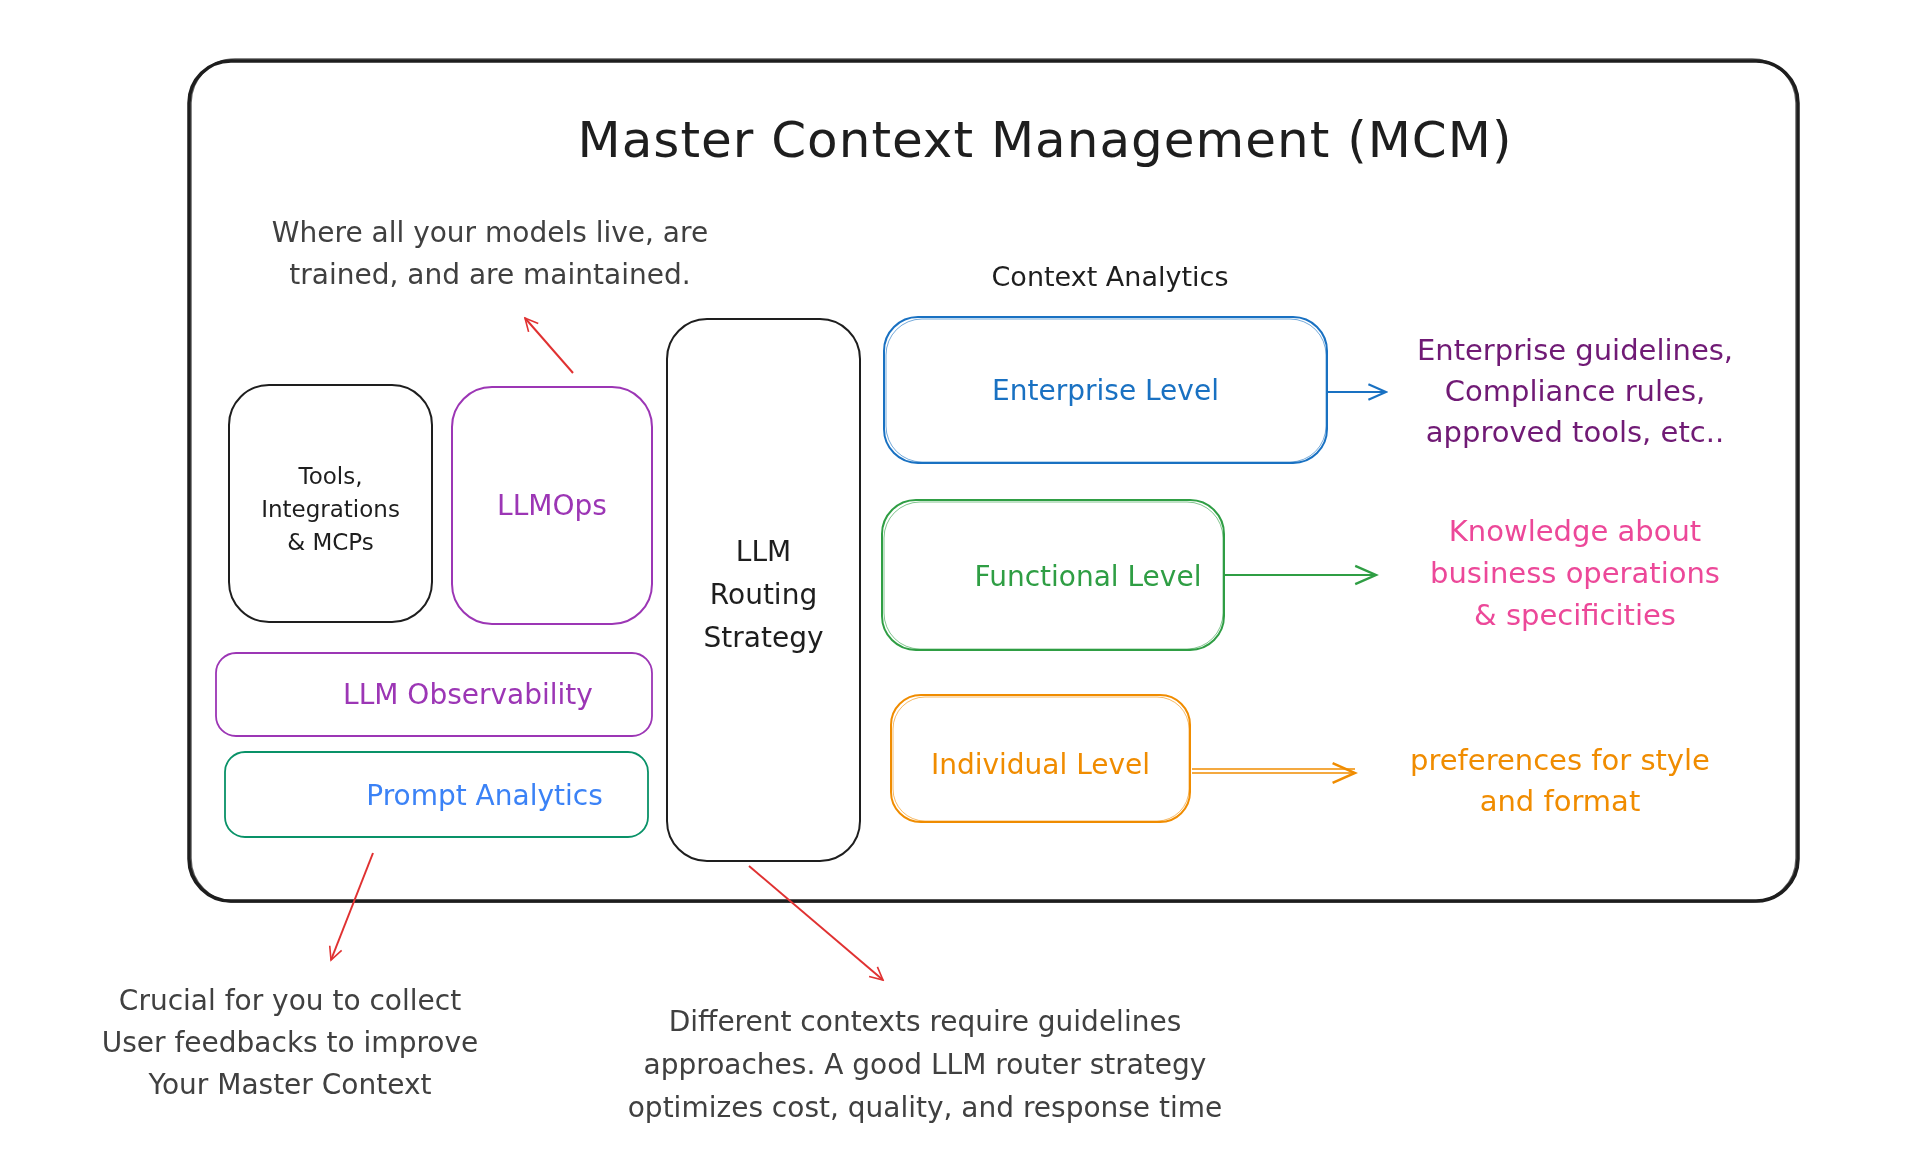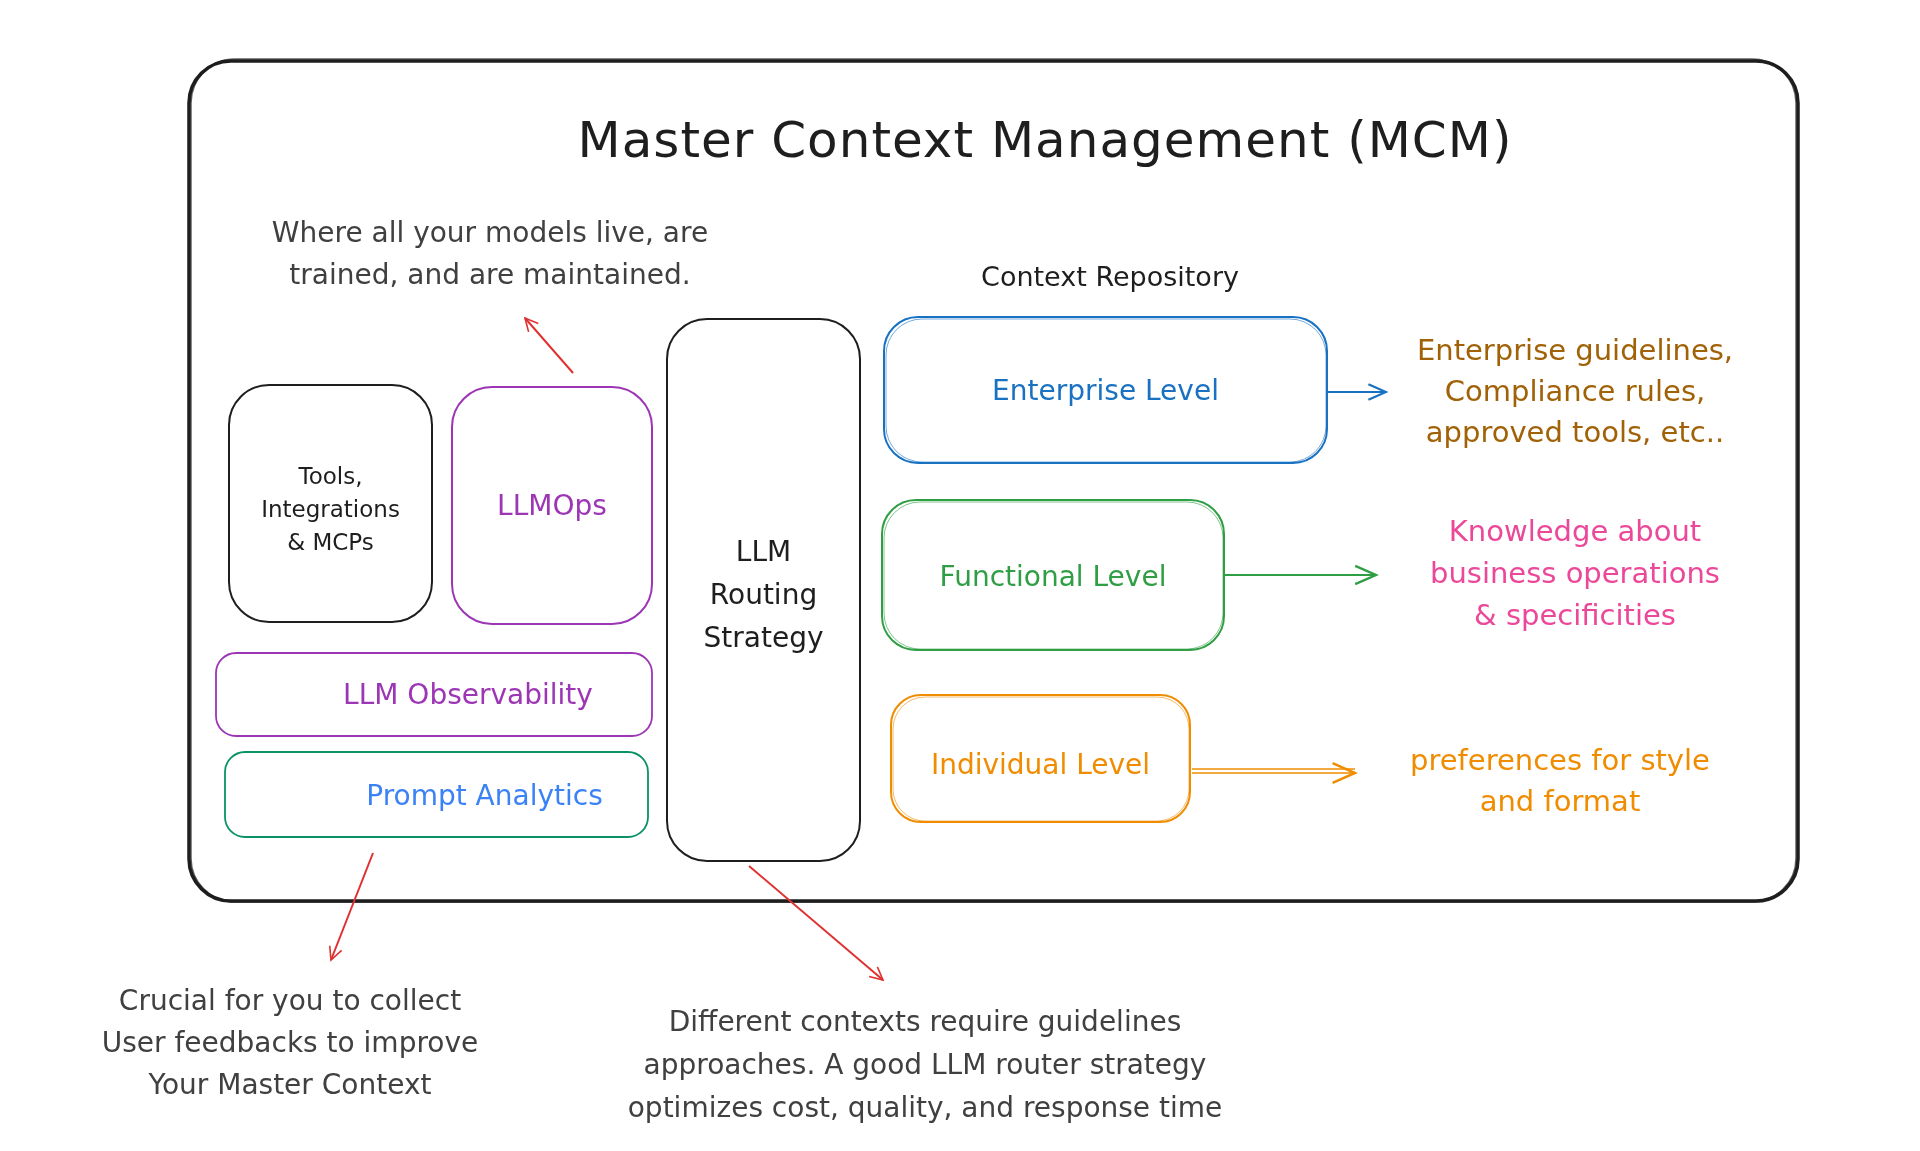--- a/index.html
+++ b/index.html
@@ -89,27 +89,27 @@
 <div class="txt box-label" style="left:216px; top:676px; width:504px; color:#9c36b5;">LLM Observability</div>
 
 <div class="txt box-label" style="left:225px; top:777px; width:423px; color:#3b82f6;margin-left:48px;">Prompt Analytics</div>
 
 <div class="txt box-label" style="left:667px; top:530px; width:193px; color:#1e1e1e; line-height:43px;">
   <span class="line">LLM</span>
   <span class="line">Routing</span>
   <span class="line">Strategy</span>
 </div>
 
-<div class="txt" style="left:900px; top:258px; width:420px; font-size:27px; color:#1e1e1e;">Context Repository</div>
+<div class="txt" style="left:900px; top:258px; width:420px; font-size:27px; color:#1e1e1e;">Context Analytics</div>
 
 <div class="txt box-label" style="left:884px; top:372px; width:443px; color:#1971c2;">Enterprise Level</div>
-<div class="txt box-label" style="left:882px; top:558px; width:342px; color:#2f9e44;">Functional Level</div>
+<div class="txt box-label" style="left:882px; top:558px; width:342px; color:#2f9e44;padding-left:35px;">Functional Level</div>
 <div class="txt box-label" style="left:891px; top:746px; width:299px; color:#f08c00;">Individual Level</div>
 
-<div class="txt desc" style="left:1385px; top:330px; width:380px; color:#a16207; line-height:41px;">
+<div class="txt desc" style="left:1385px; top:330px; width:380px; color:#701a75; line-height:41px;">
   <span class="line">Enterprise guidelines,</span>
   <span class="line">Compliance rules,</span>
   <span class="line">approved tools, etc..</span>
 </div>
 <div class="txt desc" style="left:1385px; top:510px; width:380px; color:#ec4899; line-height:42px;">
   <span class="line">Knowledge about</span>
   <span class="line">business operations</span>
   <span class="line">&amp; specificities</span>
 </div>
 <div class="txt desc" style="left:1370px; top:740px; width:380px; color:#f08c00; line-height:41px;">

